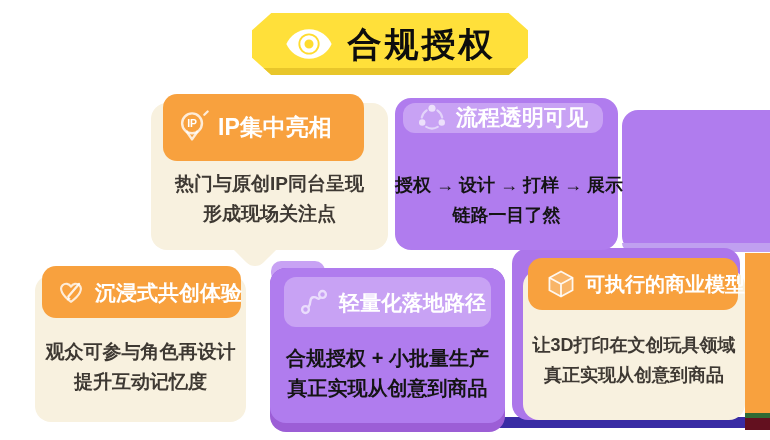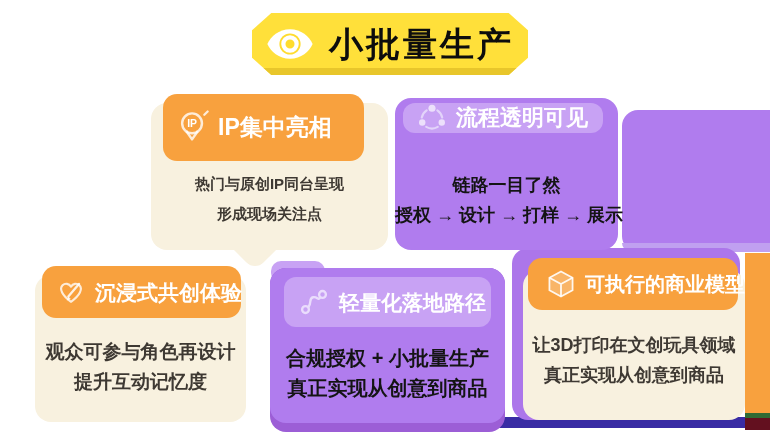--- a/index.html
+++ b/index.html
@@ -78,44 +78,44 @@
   <div class="bar-indigo"></div>
   <div class="tick-olive"></div>
 
   <div class="hero">
     <div class="edge"></div>
     <svg width="48" height="34" viewBox="0 0 52 36">
       <path d="M26 2 C14 2 5 10 1.5 18 C5 26 14 34 26 34 C38 34 47 26 50.5 18 C47 10 38 2 26 2 Z" fill="#ffffff"></path>
       <circle cx="26" cy="18" r="11.5" fill="#FFDC2E"></circle>
       <circle cx="26" cy="18" r="7.2" fill="none" stroke="#ffffff" stroke-width="4.6"></circle>
     </svg>
-    <div class="title">小批量生产</div>
+    <div class="title">合规授权</div>
   </div>
 
   <div class="tail"></div>
   <div class="card cream" style="left:151px;top:103px;width:237px;height:147px;">
-    <div class="body" style="top:66px;font-size:15px;">
+    <div class="body" style="top:66px;font-size:19px;">
       <div>热门与原创IP同台呈现</div>
       <div>形成现场关注点</div>
     </div>
   </div>
   <div class="chip orange" style="left:163px;top:94px;width:201px;height:67px;font-size:23px;">
     <svg width="34" height="36" viewBox="0 0 36 38">
       <circle cx="17" cy="14" r="10.5" fill="none" stroke="rgba(255,255,255,0.8)" stroke-width="2.6"></circle>
       <path d="M11 22.5 L17 31 L23 22.5" fill="none" stroke="rgba(255,255,255,0.8)" stroke-width="2.6" stroke-linejoin="round"></path>
       <text x="17" y="18" text-anchor="middle" font-size="11" font-weight="bold" fill="#ffffff" font-family="Liberation Sans, sans-serif">IP</text>
       <path d="M30 5 l3.5 -3.5" stroke="rgba(255,255,255,0.8)" stroke-width="2.4" stroke-linecap="round"></path>
     </svg>
     <span class="t">IP集中亮相</span>
   </div>
 
   <div class="card purple" style="left:395px;top:98px;width:223px;height:152px;">
     <div class="body bold" style="top:72px;font-size:18px;">
+      <div>授权 → 设计 → 打样 → 展示</div>
       <div>链路一目了然</div>
-      <div>授权 → 设计 → 打样 → 展示</div>
     </div>
   </div>
   <div class="chip lilac" style="left:403px;top:103px;width:200px;height:30px;font-size:22px;">
     <svg width="32" height="32" viewBox="0 0 36 36">
       <circle cx="18" cy="7" r="4" fill="#ECE0FB"></circle>
       <circle cx="7" cy="23" r="3.6" fill="#ECE0FB"></circle>
       <circle cx="29" cy="23" r="3.6" fill="#ECE0FB"></circle>
       <path d="M24 9.5 A13 13 0 0 1 29.5 17.5" fill="none" stroke="#E3D4FA" stroke-width="2.4" stroke-linecap="round"></path>
       <path d="M11.5 28 A13 13 0 0 0 24.5 28" fill="none" stroke="#E3D4FA" stroke-width="2.4" stroke-linecap="round"></path>
       <path d="M6.5 17.5 A13 13 0 0 1 12 9.5" fill="none" stroke="#E3D4FA" stroke-width="2.4" stroke-linecap="round"></path>

